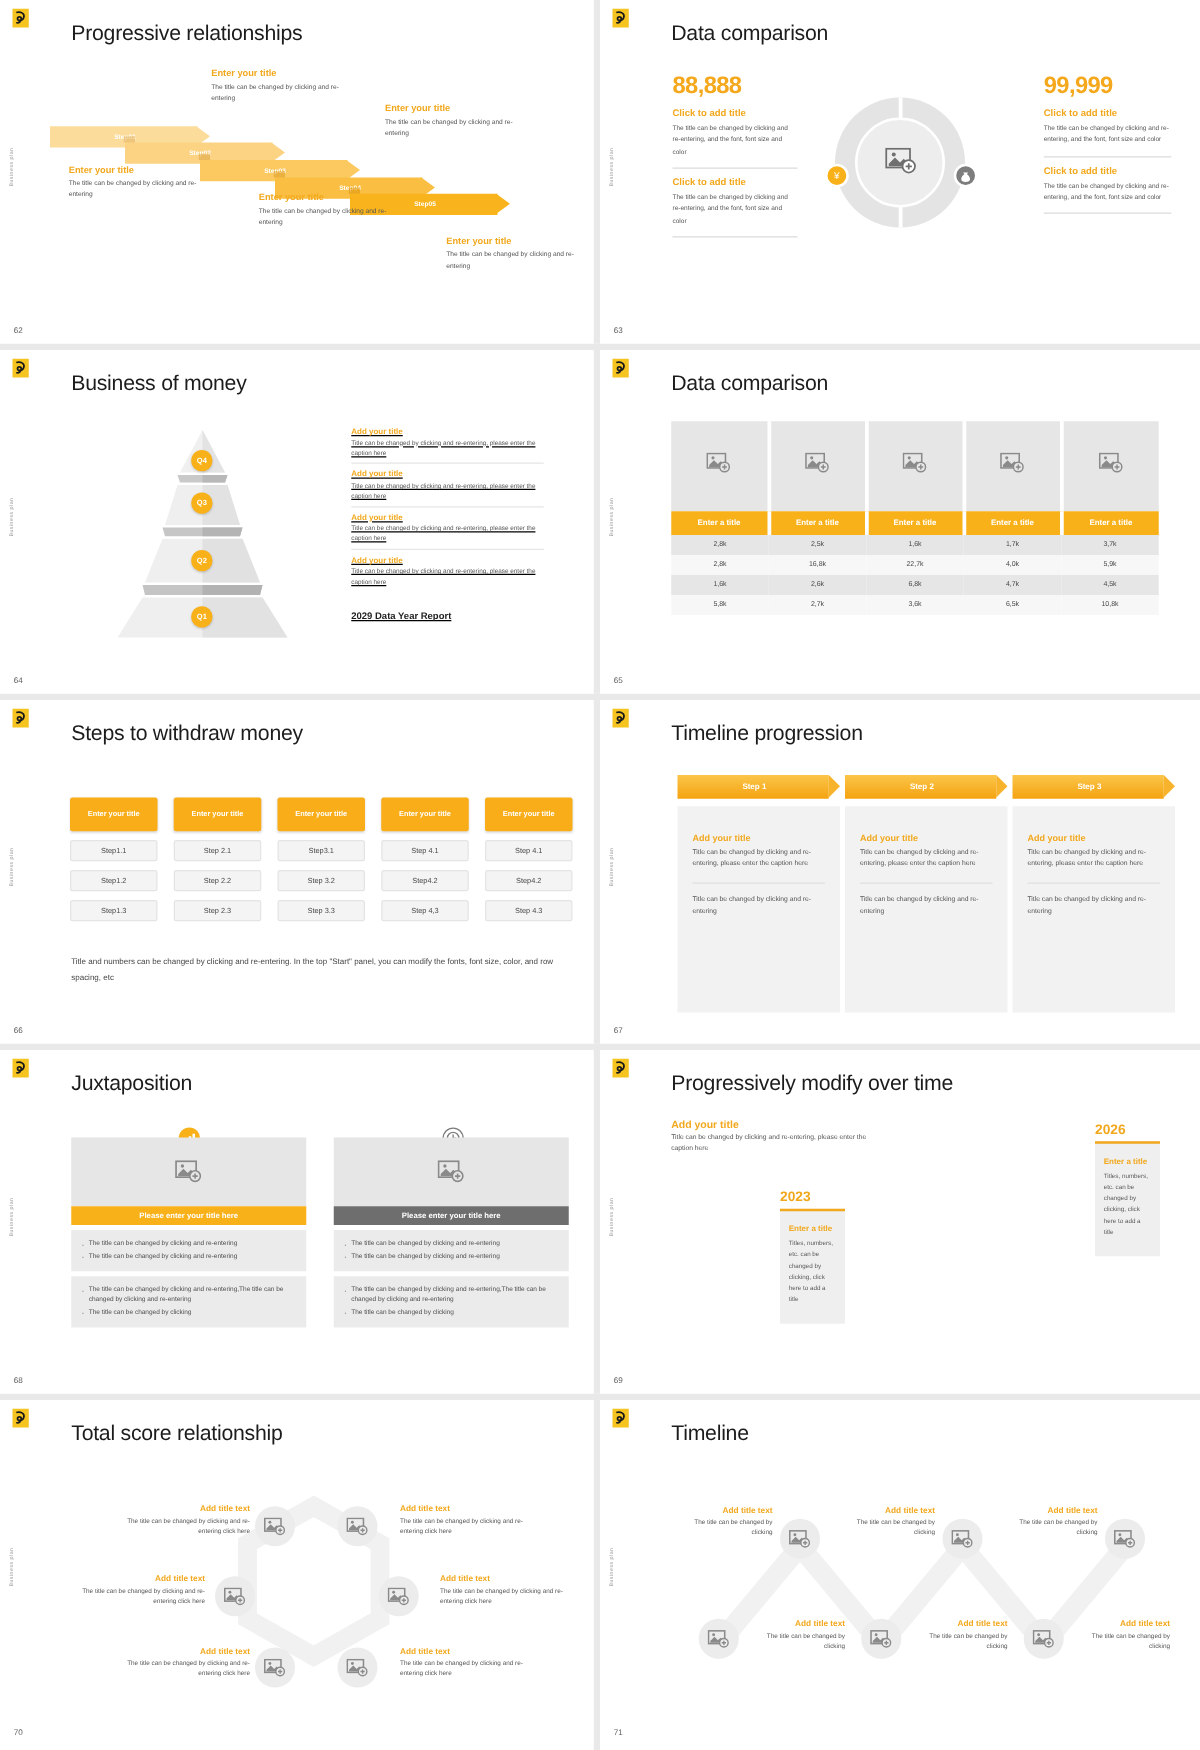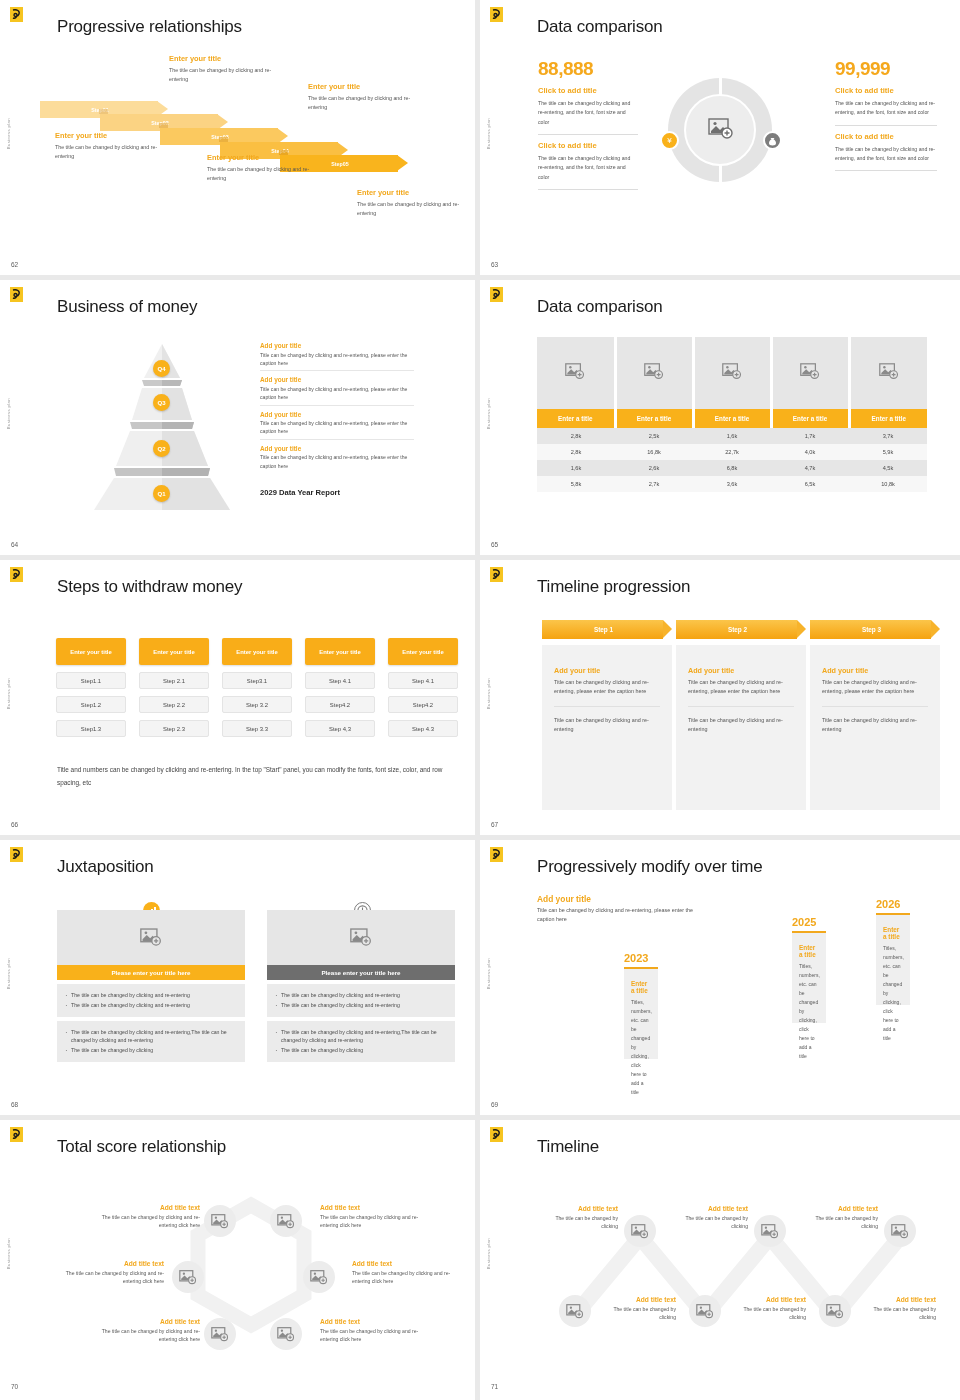--- a/index.html
+++ b/index.html
@@ -144,21 +144,21 @@
   .jx .cap.g { background:#6e6e6e; }
   .jx .list { background:#ebebeb; padding:5px 7px; margin-top:4px; }
   .jx .list li { list-style:none; font-size:5.2px; color:#4d4d4d;
     line-height:1.6; margin:2px 0; padding-left:7px; position:relative; }
   .jx .list li::before { content:"·"; position:absolute; left:1px; top:-1px;
     font-size:8px; color:#7a7a7a; }
   .jxicon { position:absolute; width:17px; height:17px; border-radius:50%;
     display:flex; align-items:center; justify-content:center; }
 
   
-  .yrcol { position:absolute; width:34px; }
+  .yrcol { position:absolute; width:52px; }
   .yr { font-size:11px; font-weight:bold; color:#f2a81d; margin-bottom:3px; }
   .ybox { border-top:2px solid #f2a81d; padding:11px 7px 9px; }
   .ybox.gray { background:#efefef; }
   .ybox.on { background:#f9b11a; border-top-color:#f9b11a; }
   .ybox .h { font-size:6.4px; font-weight:bold; color:#f2a81d; margin-bottom:4px; }
   .ybox.on .h { color:#fff; }
   .ybox .p { font-size:5px; line-height:1.8; color:#5a5a5a; }
   .ybox.on .p { color:#fff8e6; }
   .s69head { position:absolute; left:57px; top:54px; width:160px; }
   .s69head .h { font-size:8.4px; font-weight:bold; color:#f2a81d; }
@@ -327,21 +327,21 @@
   <div class="qbubble" style="left:153px;top:114px;">
         <span>Q3</span>
       </div>
   <div class="qbubble" style="left:153px;top:160px;">
         <span>Q2</span>
       </div>
   <div class="qbubble" style="left:153px;top:205px;">
         <span>Q1</span>
       </div>
 
-  <div style="position:absolute;left:260px;top:62px;width:154px;">
+  <div style="position:absolute;left:281px;top:62px;width:154px;text-decoration:underline;">
     <div class="pyr-row">
       <div class="pyr-h">Add your title</div>
       <div class="pyr-p">Title can be changed by clicking and re-entering, please enter the caption here</div>
       <div class="pyr-line"></div>
     </div>
     <div class="pyr-row">
       <div class="pyr-h">Add your title</div>
       <div class="pyr-p">Title can be changed by clicking and re-entering, please enter the caption here</div>
       <div class="pyr-line"></div>
     </div>
@@ -629,27 +629,20 @@
     <div class="p">Title can be changed by clicking and re-entering, please enter the caption here</div>
   </div>
 
   <div class="yrcol" style="left:144px;top:112px;">
     <div class="yr">2023</div>
     <div class="ybox gray" style="height:92px;">
       <div class="h">Enter a title</div>
       <div class="p">Titles, numbers, etc. can be changed by clicking, click here to add a title</div>
     </div>
   </div>
-  <div class="yrcol" style="left:312px;top:76px;">
-    <div class="yr">2025</div>
-    <div class="ybox gray" style="height:92px;">
-      <div class="h">Enter a title</div>
-      <div class="p">Titles, numbers, etc. can be changed by clicking, click here to add a title</div>
-    </div>
-  </div>
   <div class="yrcol" style="left:396px;top:58px;">
     <div class="yr">2026</div>
     <div class="ybox gray" style="height:92px;">
       <div class="h">Enter a title</div>
       <div class="p">Titles, numbers, etc. can be changed by clicking, click here to add a title</div>
     </div>
   </div>
   <div class="pgnum">69</div>
 </div>
 

